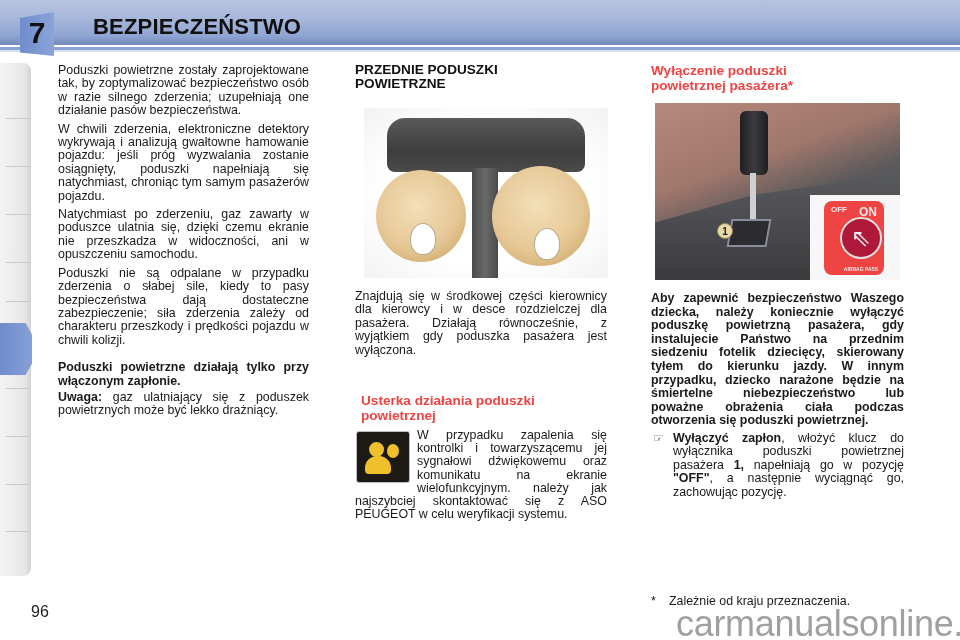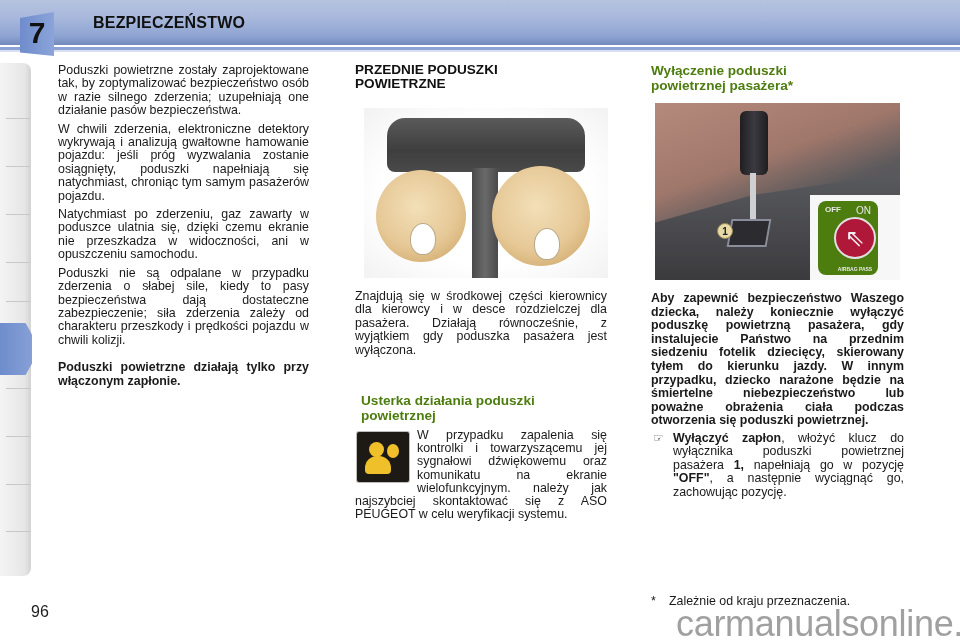--- a/index.html
+++ b/index.html
@@ -16,21 +16,21 @@
   .header-line-light { position: absolute; left: 0; top: 50px; width: 960px; height: 2px; background: #d8e0f2; }
   .chapter-tab {
     position: absolute; left: 20px; top: 12px; width: 34px; height: 44px;
     background: linear-gradient(to right, #6f8ccc, #8ba4d9);
     clip-path: polygon(0 6px, 100% 0, 100% 100%, 0 92%);
     display: flex; align-items: center; justify-content: center;
   }
   .chapter-num { font-family: "Liberation Sans", sans-serif; font-weight: bold; font-size: 30px; color: #111; margin-top: -2px; }
   .page-title {
     position: absolute; left: 93px; top: 14px;
-    font-family: "Liberation Sans", sans-serif; font-weight: bold; font-size: 16px;
+    font-family: "Liberation Sans", sans-serif; font-weight: bold; font-size: 22px;
     color: #111; letter-spacing: 0.2px;
   }
 
   
   .side-rail {
     position: absolute; left: 0; top: 63px; width: 31px; height: 513px;
     background: linear-gradient(to right, #f4f4f4, #e6e6e6 80%, #d2d2d2);
     border-radius: 0 8px 8px 0;
   }
   .side-tab-line { position: absolute; left: 6px; width: 24px; height: 1px; background: #c8c8c8; }
@@ -38,21 +38,21 @@
     position: absolute; left: 0; top: 323px; width: 32px; height: 52px;
     background: linear-gradient(to right, #6f8ccc, #86a0d6);
     clip-path: polygon(0 0, 80% 0, 100% 22%, 100% 78%, 80% 100%, 0 100%);
   }
   .page-number { position: absolute; left: 31px; top: 603px; font-size: 16px; color: #222; }
 
   
   .col { position: absolute; font-size: 12.4px; line-height: 13.4px; color: #1a1a1a; }
   .col p { text-align: justify; margin-bottom: 5px; }
   .h-caps { font-weight: bold; font-size: 13.6px; line-height: 14px; color: #111; }
-  .h-sub { font-weight: bold; font-size: 13.6px; line-height: 15px; color: #4d7c0f; }
+  .h-sub { font-weight: bold; font-size: 13.6px; line-height: 15px; color: #ef4444; }
   .b { font-weight: bold; }
 
   .col1 { left: 58px; top: 64px; width: 251px; }
   .col1 .h-caps { margin-bottom: 11px; }
 
   .col2 { left: 355px; top: 63px; width: 252px; }
   .col3 { left: 651px; top: 63px; width: 253px; }
 
   
   .img-airbags {
@@ -105,25 +105,25 @@
   .callout-1 {
     position: absolute; left: 62px; top: 120px; width: 16px; height: 16px; border-radius: 50%;
     background: #e8d9a6; border: 1px solid #9b8a56; font-size: 10px; font-weight: bold;
     display: flex; align-items: center; justify-content: center; color: #222;
   }
   .inset {
     position: absolute; left: 155px; top: 92px; width: 92px; height: 88px;
     background: #f7f7f7;
   }
   .inset-panel {
-    position: absolute; left: 8px; top: 6px; width: 60px; height: 74px;
-    background: #4d7c0f; border-radius: 8px;
+    position: absolute; left: 14px; top: 6px; width: 60px; height: 74px;
+    background: #ef4444; border-radius: 8px;
   }
   .inset-off { position: absolute; left: 7px; top: 4px; font-size: 8px; color: #e8e8e8; font-weight: bold; }
-  .inset-on { position: absolute; right: 7px; top: 4px; font-size: 10px; color: #e8e8e8; font-weight: normal; }
+  .inset-on { position: absolute; right: 7px; top: 4px; font-size: 12px; color: #e8e8e8; font-weight: bold; }
   .inset-knob {
     position: absolute; left: 16px; top: 16px; width: 42px; height: 42px; border-radius: 50%;
     background: #b0183a; border: 2px solid #e0e0e0;
   }
   .inset-arrow {
     position: absolute; left: 9px; top: 7px; font-size: 24px; color: #f2f2f2; line-height: 24px;
   }
   .inset-label { position: absolute; left: 0; width: 74px; bottom: 3px; text-align: center; font-size: 5px; color: #e8e8e8; font-weight: bold; }
 
   .warn-icon {
@@ -174,20 +174,21 @@
 <div class="side-tab-active"></div>
 
 <div class="page-number">96</div>
 
 <div class="col col1">
   <p>Poduszki powietrzne zostały zaprojektowane tak, by zoptymalizować bezpieczeństwo osób w razie silnego zderzenia; uzupełniają one działanie pasów bezpieczeństwa.</p>
   <p>W chwili zderzenia, elektroniczne detektory wykrywają i analizują gwałtowne hamowanie pojazdu: jeśli próg wyzwalania zostanie osiągnięty, poduszki napełniają się natychmiast, chroniąc tym samym pasażerów pojazdu.</p>
   <p>Natychmiast po zderzeniu, gaz zawarty w poduszce ulatnia się, dzięki czemu ekranie nie przeszkadza w widoczności, ani w opuszczeniu samochodu.</p>
   <p>Poduszki nie są odpalane w przypadku zderzenia o słabej sile, kiedy to pasy bezpieczeństwa dają dostateczne zabezpieczenie; siła zderzenia zależy od charakteru przeszkody i prędkości pojazdu w chwili kolizji.</p>
   <p style="margin-top:14px; margin-bottom:3px;" class="b">Poduszki powietrzne działają tylko przy włączonym zapłonie.</p>
+  <p><span class="b">Uwaga:</span><span> gaz ulatniający się z poduszek powietrznych może być lekko drażniący.</span></p>
 </div>
 
 <div class="col col2">
   <div class="h-caps" style="width:200px">PRZEDNIE PODUSZKI POWIETRZNE</div>
 </div>
 <div class="img-airbags">
   <div class="steering-bar"></div>
   <div class="steering-post"></div>
   <div class="bag bag-left"></div>
   <div class="bag bag-right"></div>

